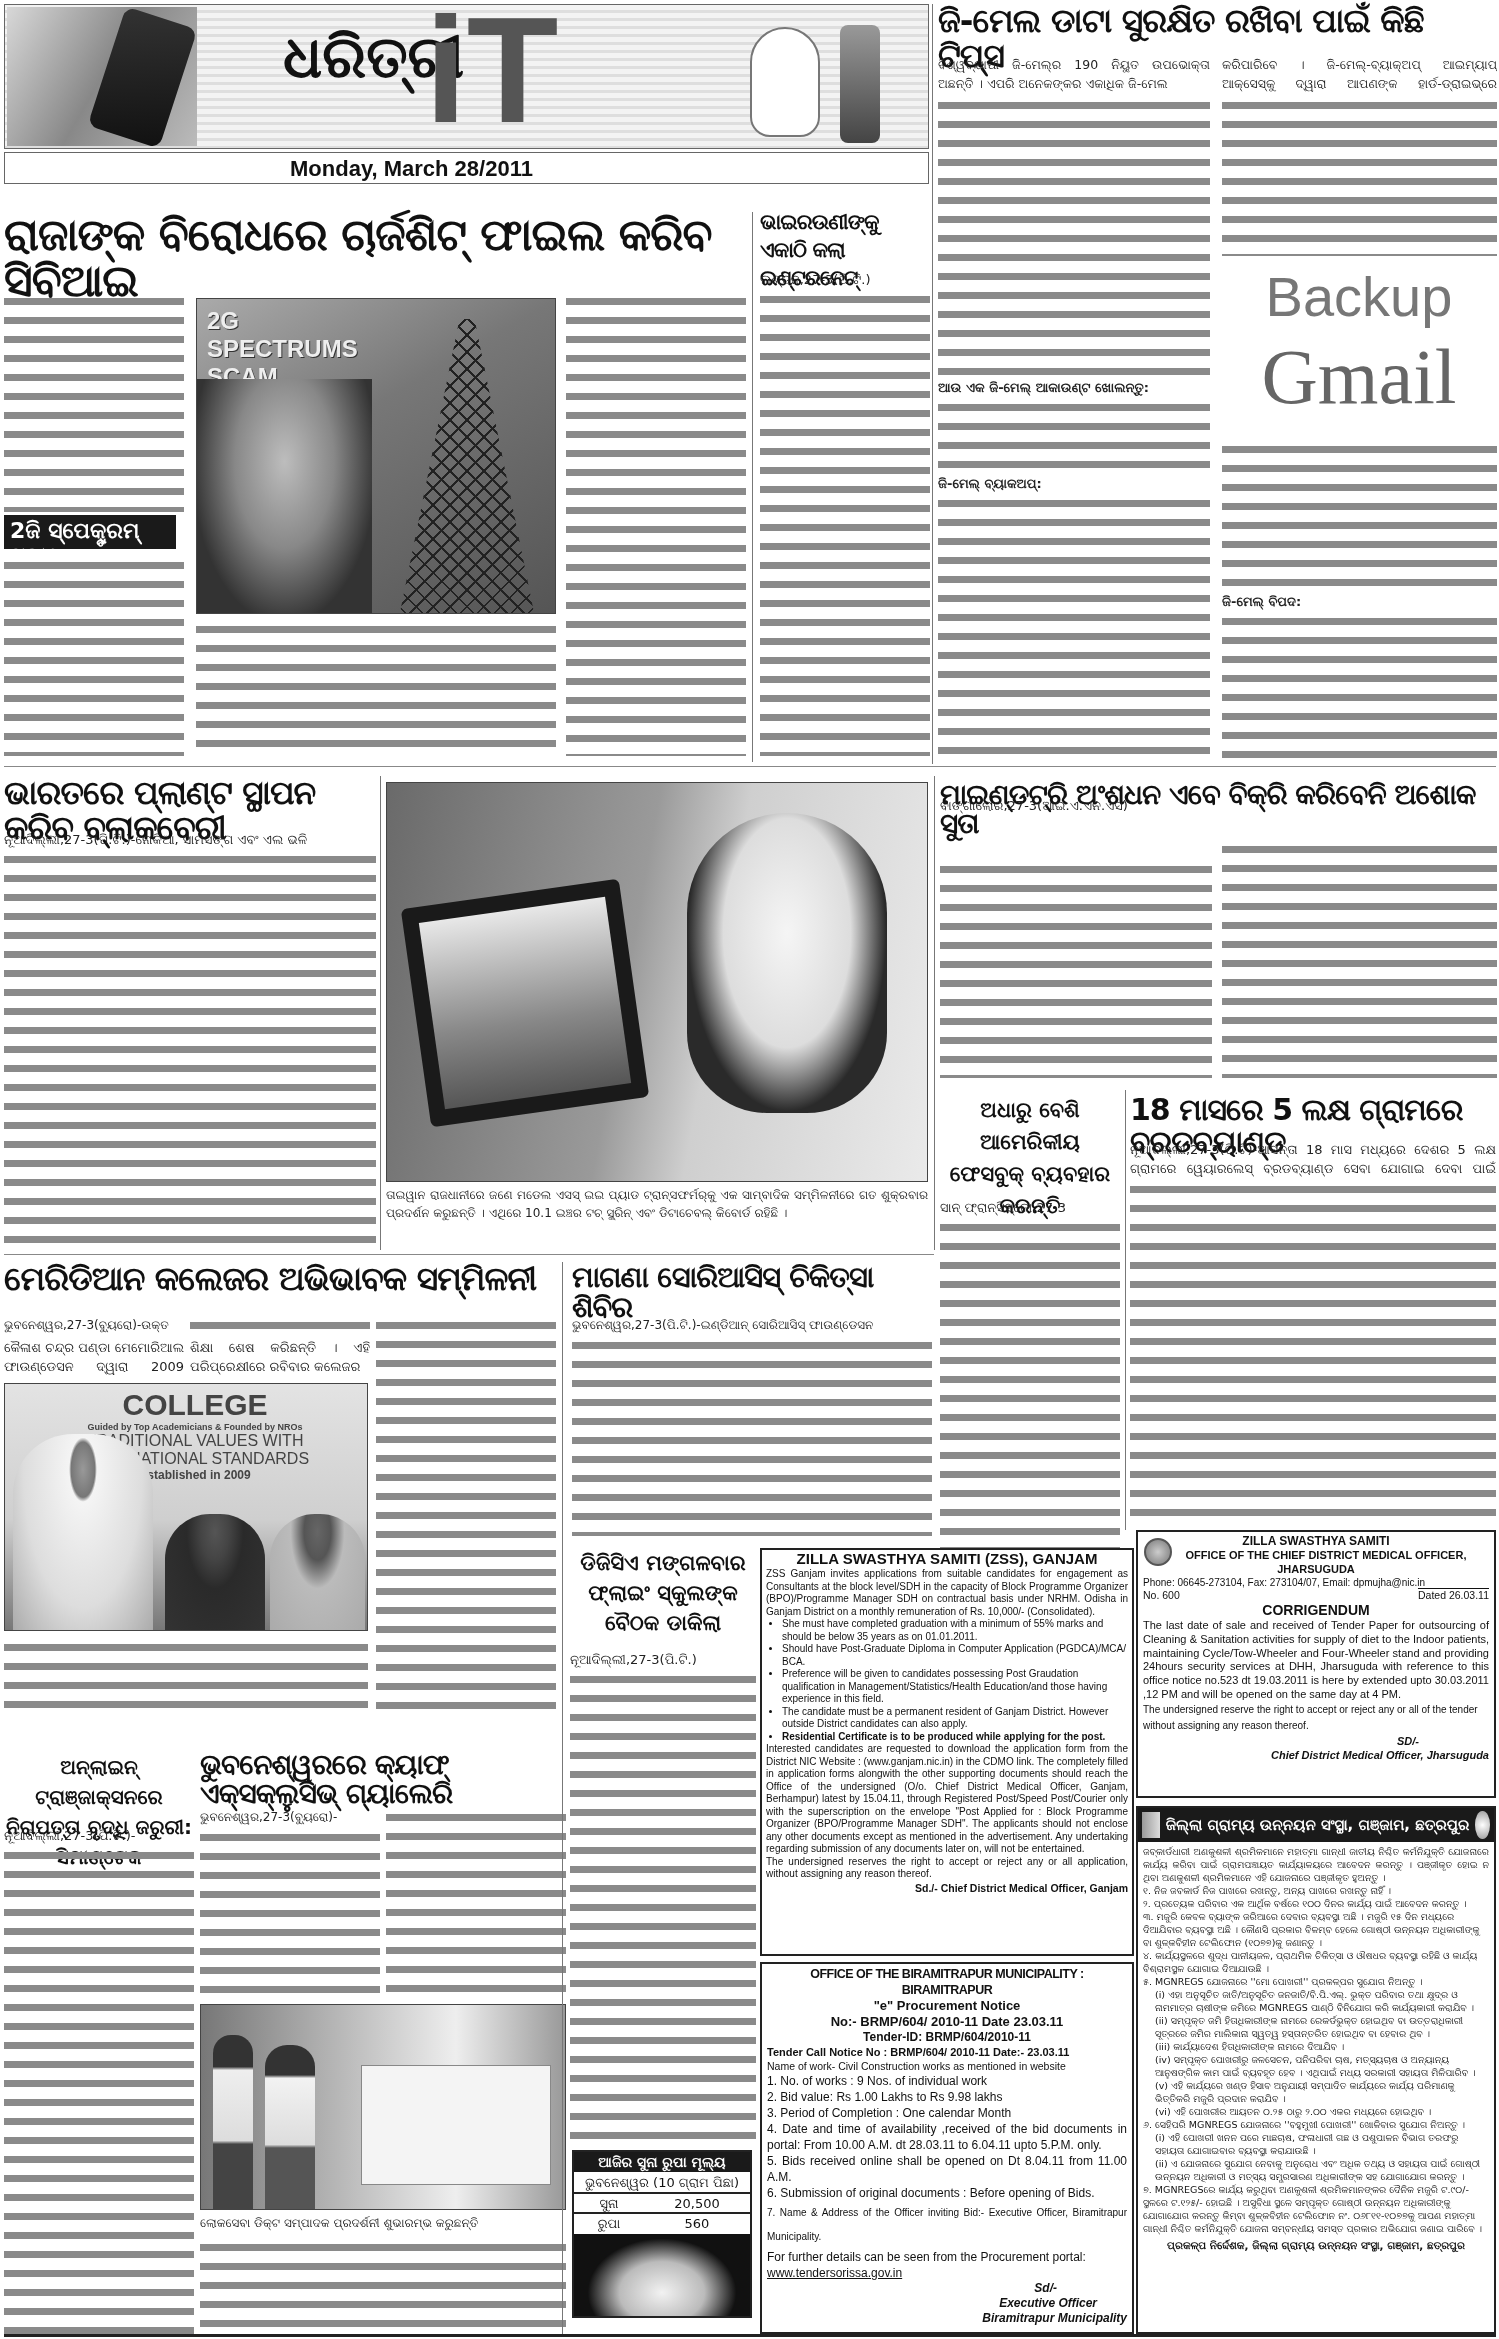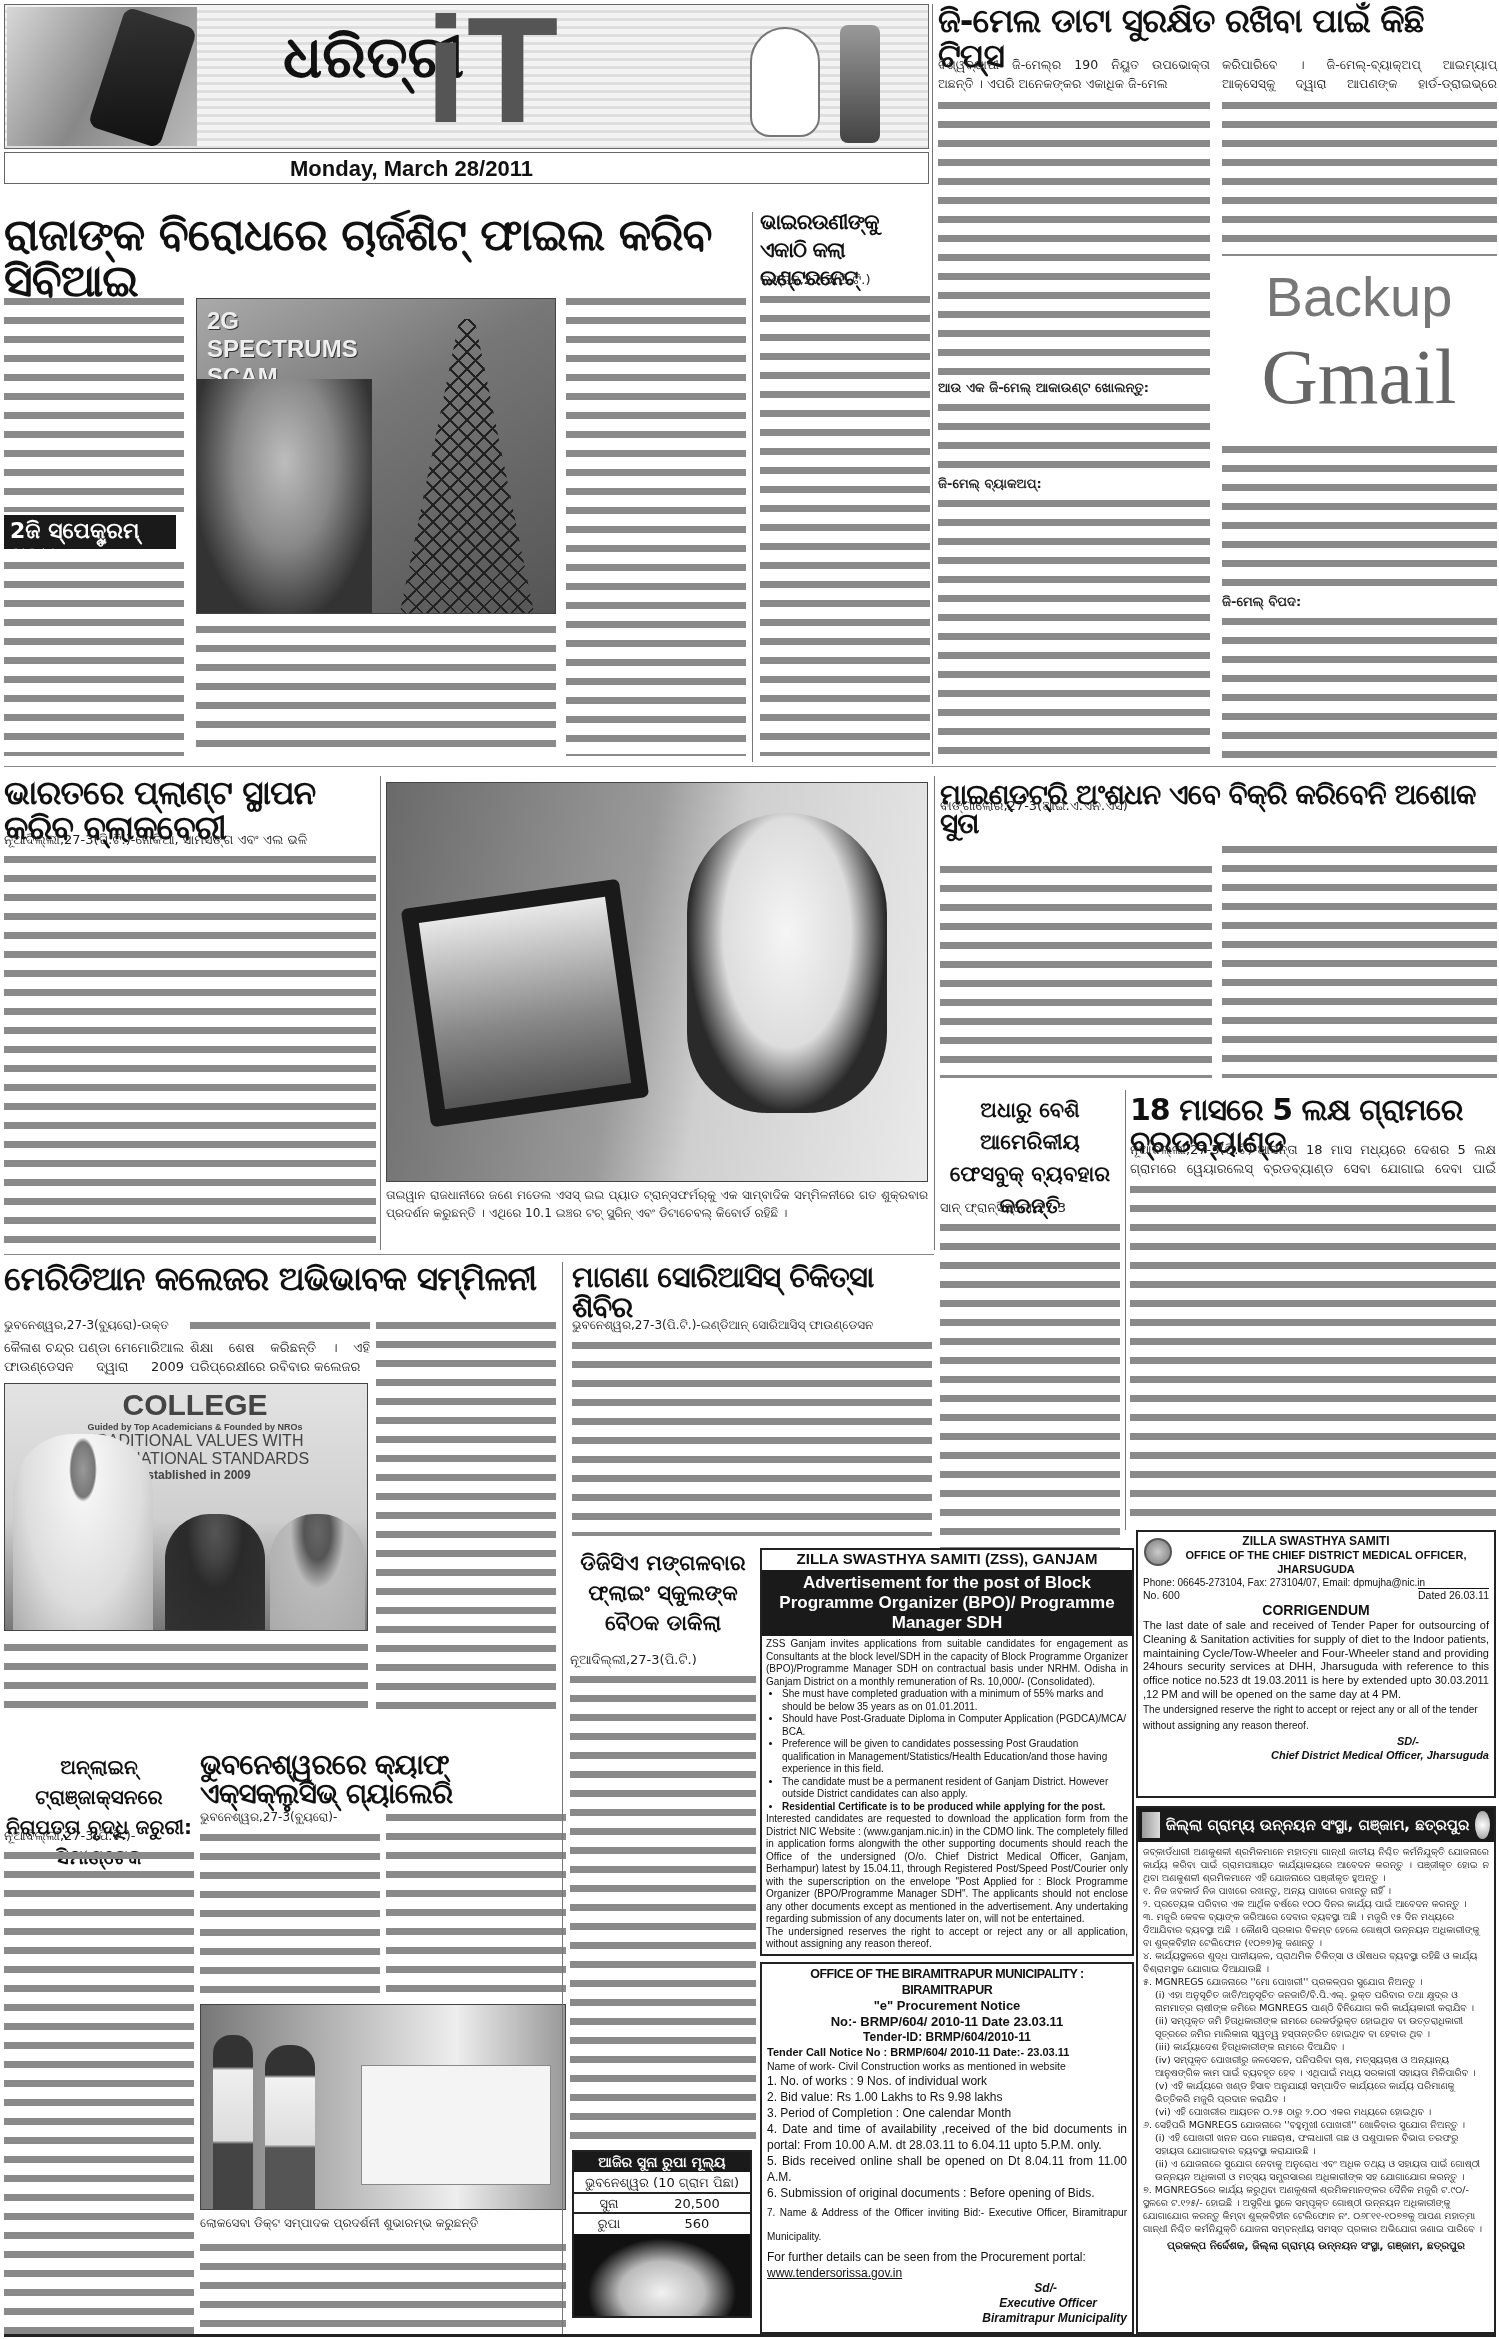--- a/index.html
+++ b/index.html
@@ -158,21 +158,20 @@
     <div style="display:flex;height:20px;line-height:20px;font-size:13px;">
       <span style="width:70px;text-align:center;">ରୁପା</span>
       <span style="flex:1;text-align:center;">560</span>
     </div>
   </div>
   <div style="margin:4px auto 0;width:150px;height:78px;background:radial-gradient(ellipse at 50% 70%,#f2f2f2 0,#bbb 40%,#111 70%);"></div>
 </div>
 
 <div class="ad-box ad-en" style="left:760px;top:1548px;width:374px;height:408px;padding:0 4px;">
   <div class="center" style="font-size:15px;font-weight:bold;line-height:18px;">ZILLA SWASTHYA SAMITI (ZSS), GANJAM</div>
-  <div class="black-band center" style="margin:2px -4px;padding:3px 8px;font-size:17px;line-height:20px;font-weight:bold;">Advertisement for the post of Block Programme Organizer (BPO)/ Programme Manager SDH</div>
   <p style="text-align:justify;font-size:10px;line-height:12.5px;">ZSS Ganjam invites applications from suitable candidates for engagement as Consultants at the block level/SDH in the capacity of Block Programme Organizer (BPO)/Programme Manager SDH on contractual basis under NRHM. Odisha in Ganjam District on a monthly remuneration of Rs. 10,000/- (Consolidated).</p>
   <ul style="padding-left:16px;">
     <li style="font-size:10px;line-height:12.5px;">She must have completed graduation with a minimum of 55% marks and should be below 35 years as on 01.01.2011.</li>
     <li style="font-size:10px;line-height:12.5px;">Should have Post-Graduate Diploma in Computer Application (PGDCA)/MCA/ BCA.</li>
     <li style="font-size:10px;line-height:12.5px;">Preference will be given to candidates possessing Post Graudation qualification in Management/Statistics/Health Education/and those having experience in this field.</li>
     <li style="font-size:10px;line-height:12.5px;">The candidate must be a permanent resident of Ganjam District. However outside District candidates can also apply.</li>
     <li style="font-size:10px;line-height:12.5px;font-weight:bold;">Residential Certificate is to be produced while applying for the post.</li>
   </ul>
   <p style="text-align:justify;font-size:10px;line-height:12.5px;">Interested candidates are requested to download the application form from the District NIC Website : (www.ganjam.nic.in) in the CDMO link. The completely filled in application forms alongwith the other supporting documents should reach the Office of the undersigned (O/o. Chief District Medical Officer, Ganjam, Berhampur) latest by 15.04.11, through Registered Post/Speed Post/Courier only with the superscription on the envelope "Post Applied for : Block Programme Organizer (BPO/Programme Manager SDH". The applicants should not enclose any other documents except as mentioned in the advertisement. Any undertaking regarding submission of any documents later on, will not be entertained.</p>
   <p style="text-align:justify;font-size:10px;line-height:12.5px;">The undersigned reserves the right to accept or reject any or all application, without assigning any reason thereof.</p>

